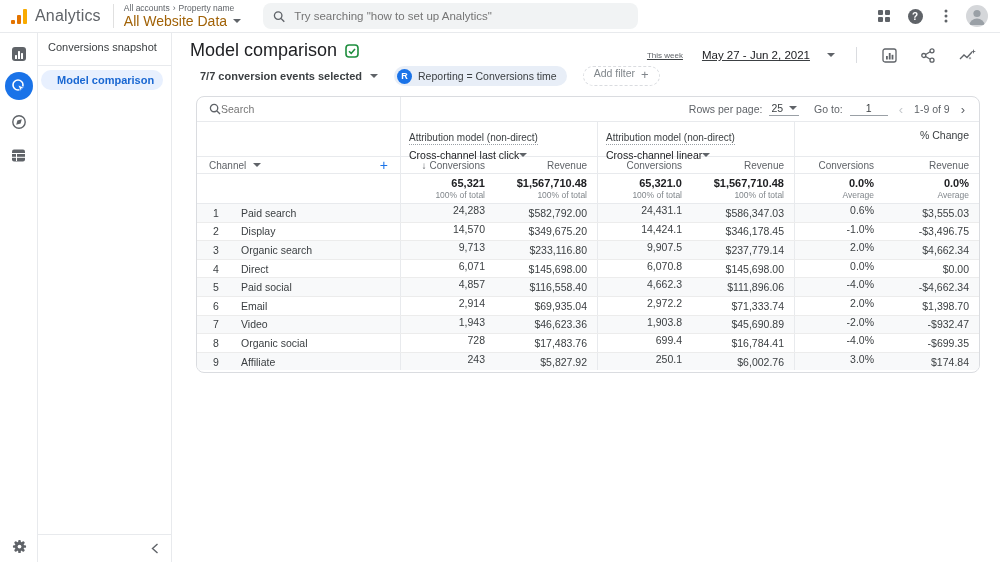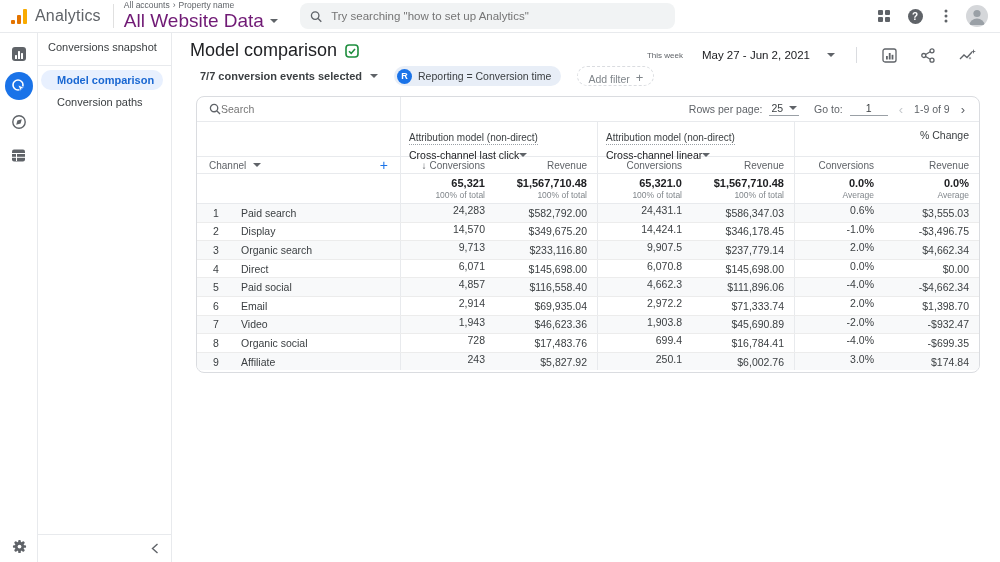--- a/index.html
+++ b/index.html
@@ -12,21 +12,21 @@
   .logo { display:flex; align-items:flex-end; gap:2px; margin-left:11px; height:16px; }
   .logo .dot { width:4px; height:4px; background:#e37400; border-radius:1px; }
   .logo .bar1 { width:4px; height:9px; background:#e37400; border-radius:1px; }
   .logo .bar2 { width:4px; height:15px; background:#f9ab00; border-radius:1px; }
   .brand { font-size:16px; color:#5f6368; margin-left:8px; letter-spacing:.2px; }
   .topbar-divider { width:1px; height:24px; background:#e0e0e0; margin:0 10px 0 12px; }
   .crumb-wrap { display:flex; flex-direction:column; justify-content:center; }
   .crumb-top { font-size:8.5px; color:#5f6368; display:flex; align-items:center; gap:3px; }
   .crumb-sep { font-size:8.5px; color:#5f6368; }
   .prop-row { display:flex; align-items:center; gap:6px; }
-  .prop-name { font-size:19px; color:#701a75;text-align:center; }
+  .prop-name { font-size:14px; color:#a16207;text-align:center; }
   .caret { width:0; height:0; border-left:4px solid transparent; border-right:4px solid transparent;
     border-top:4px solid #5f6368; display:inline-block; }
   .gsearch { margin-left:22px; width:375px; height:26px; background:#f1f3f4; border-radius:8px;
     display:flex; align-items:center; padding:0 10px; }
   .gsearch input { border:none; outline:none; background:transparent; font-size:11.5px;
     color:#5f6368; width:100%; margin-left:9px; font-family:"Liberation Sans", sans-serif; }
   .top-icons { margin-left:auto; display:flex; align-items:center; gap:9px; margin-right:12px; }
   .icon-btn { width:22px; height:22px; display:flex; align-items:center; justify-content:center; cursor:pointer; }
   .help-circle { width:15px; height:15px; border-radius:50%; background:#5f6368; color:#fff;
     font-size:10px; font-weight:bold; display:flex; align-items:center; justify-content:center; }
@@ -52,32 +52,32 @@
   .subnav-sect { display:flex; align-items:center; justify-content:space-between; padding:8px 10px; cursor:pointer; }
   .subnav-sub { display:block; padding:4px 0 4px 16px; margin:2px 8px 2px 3px; border-radius:10px; cursor:pointer; }
   .subnav-sub.sel { background:#e8f0fe; color:#1967d2; font-weight:bold; padding-top:4px; padding-bottom:4px; }
   .subnav-bottom { position:absolute; bottom:0; left:0; right:0; border-top:1px solid #e8eaed;
     height:28px; display:flex; align-items:center; justify-content:flex-end; padding-right:12px; cursor:pointer; }
 
   
   .main { position:absolute; top:33px; left:172px; right:0; bottom:0; background:#fff; }
   .page-head { position:absolute; top:7px; left:18px; display:flex; align-items:center; gap:8px; }
   .page-title { font-size:18px; color:#202124; }
-  .head-right { position:absolute; top:11px; right:22px; display:flex; align-items:center; gap:17px; }
+  .head-right { position:absolute; top:11px; right:22px; display:flex; align-items:center; gap:17px;text-decoration:underline; }
   .this-week { font-size:8px; color:#5f6368; margin-right:2px; }
   .date-range { font-size:11.5px; color:#202124; }
   .vdiv { width:1px; height:16px; background:#dadce0; margin:0 4px; }
   .filters { position:absolute; top:33px; left:28px; display:flex; align-items:center; gap:16px; }
   .events-dd { display:flex; align-items:center; gap:8px; font-size:11px; font-weight:bold; color:#3c4043; cursor:pointer; }
   .chip { display:flex; align-items:center; gap:6px; background:#e8eef7; border-radius:11px;
     padding:2px 10px 2px 3px; height:20px; cursor:pointer; }
   .chip-badge { width:15px; height:15px; border-radius:50%; background:#1a73e8; color:#fff;
     font-size:9px; font-weight:bold; display:flex; align-items:center; justify-content:center; }
   .chip-label { font-size:10.5px; color:#3c4043; }
-  .addfilter { display:flex; align-items:flex-end; gap:6px; border:1px dashed #dadce0; border-radius:11px;
+  .addfilter { display:flex; align-items:flex-start; gap:6px; border:1px dashed #dadce0; border-radius:11px;
     height:20px; padding:0 10px; color:#80868b; font-size:10.5px; cursor:pointer; }
   .addfilter .plus { font-size:13px; color:#80868b; }
 
   
   .card { position:absolute; top:63px; left:24px; width:784px; height:277px;
     border:1px solid #dadce0; border-radius:8px; background:#fff; overflow:hidden; }
   .grid7 { display:grid; grid-template-columns:203px 95px 102px 95px 102px 90px 1fr; align-items:center; }
   .sec { border-left:1px solid #e8eaed; height:100%; }
   .srow { display:grid; grid-template-columns:203px 1fr; height:25px; border-bottom:1px solid #e8eaed; align-items:center; }
   .tsearch { display:flex; align-items:center; padding-left:12px; height:100%; }
@@ -206,21 +206,20 @@
       <circle cx="8" cy="8" r="5" fill="#5f6368"></circle>
       <circle cx="8" cy="8" r="2" fill="#fff"></circle>
     </svg>
   </div>
 </div>
 
 <div class="subnav">
   <div class="subnav-item">Conversions snapshot</div>
   <div class="subnav-div"></div>
   <div class="subnav-sub sel">Model comparison</div>
-  <div class="subnav-sub">Conversion paths</div>
   <div class="subnav-bottom">
     <svg width="8" height="11" viewBox="0 0 8 11">
       <path d="M6.5 1 L1.5 5.5 L6.5 10" fill="none" stroke="#5f6368" stroke-width="1.4"></path>
     </svg>
   </div>
 </div>
 
 <div class="main">
 
   <div class="page-head">
@@ -262,21 +261,21 @@
     </div>
   </div>
 
   <div class="filters">
     <div class="events-dd">
       <span>7/7 conversion events selected</span>
       <span class="caret"></span>
     </div>
     <div class="chip">
       <span class="chip-badge">R</span>
-      <span class="chip-label">Reporting = Conversion time</span>
+      <span class="chip-label">Reporting = Conversions time</span>
     </div>
     <div class="addfilter">
       <span>Add filter</span>
       <span class="plus">+</span>
     </div>
   </div>
 
   <div class="card">
 
     <div class="srow">

